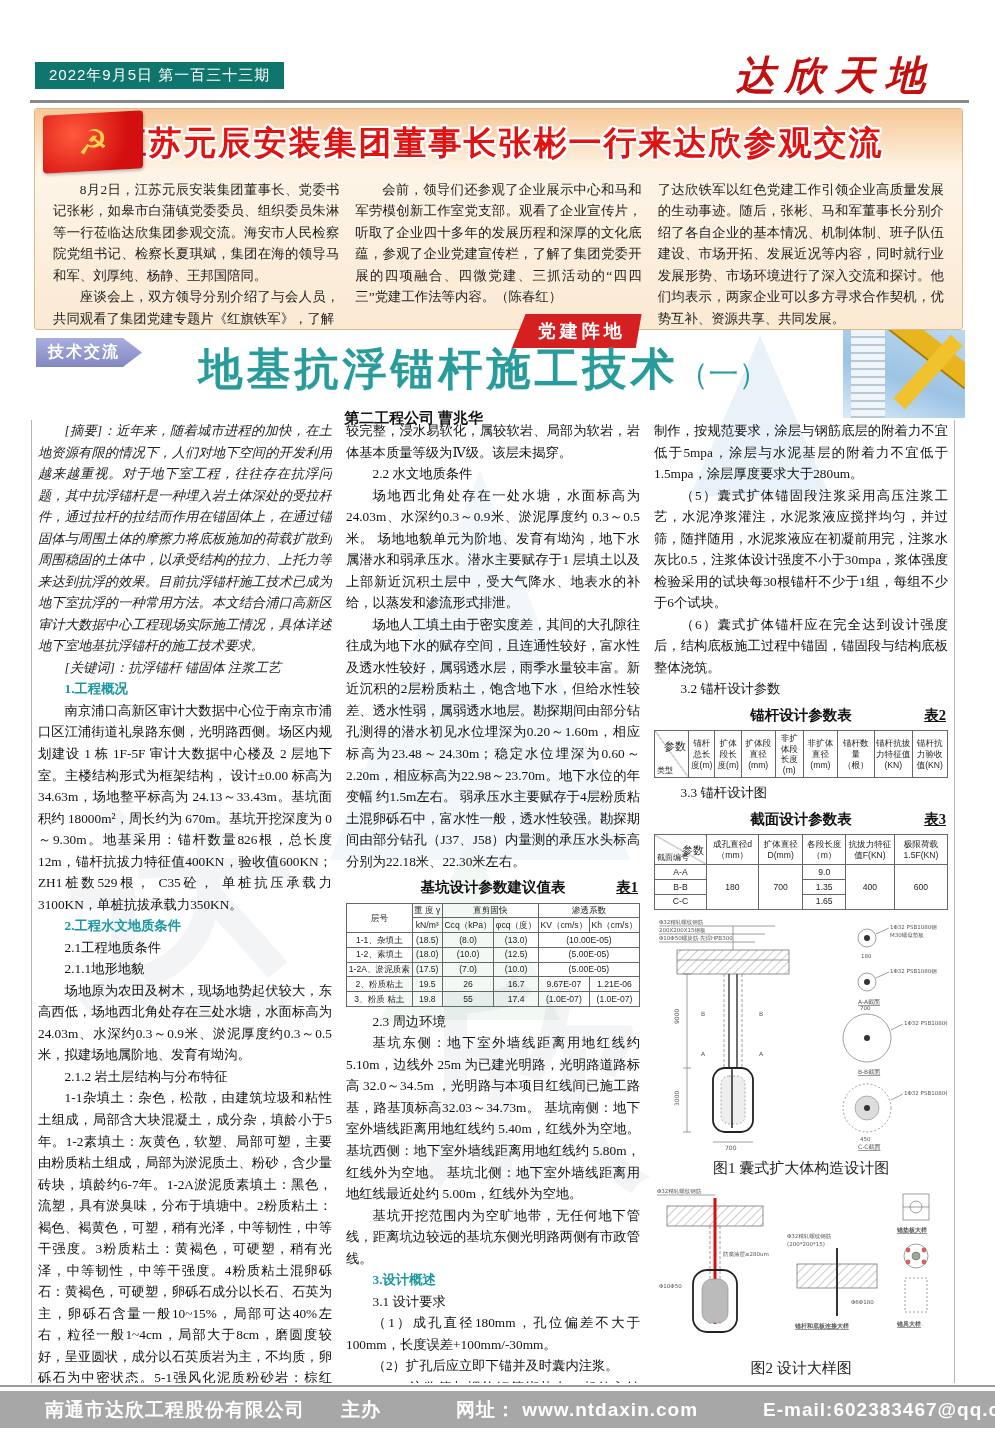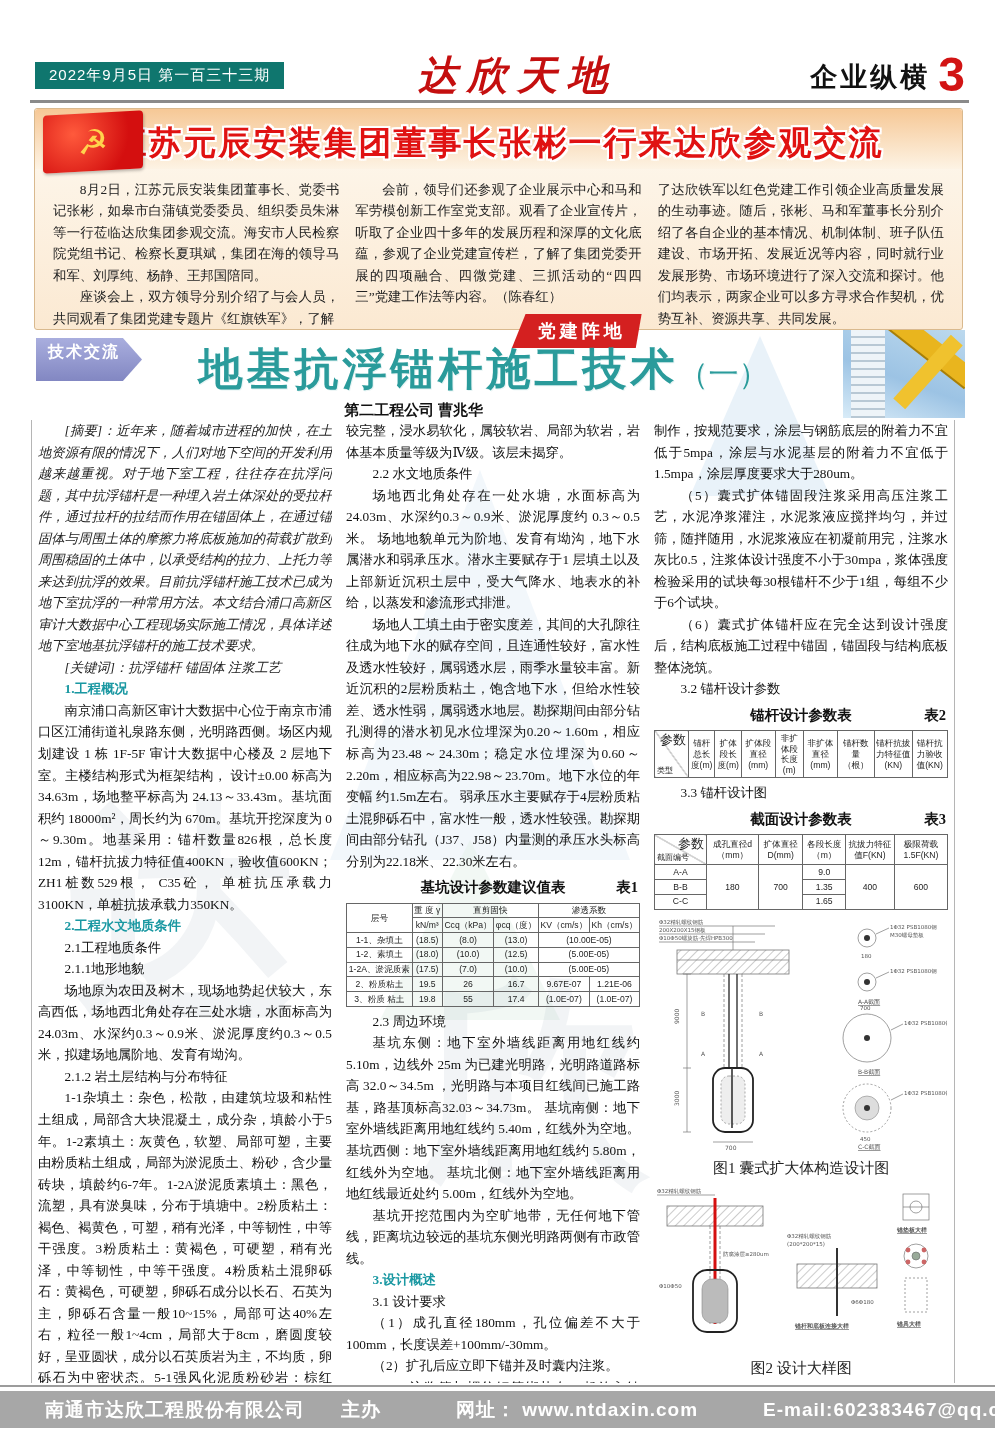--- a/index.html
+++ b/index.html
@@ -24,24 +24,24 @@
     text-shadow:-2px -2px 0 #fff,2px -2px 0 #fff,-2px 2px 0 #fff,2px 2px 0 #fff,0 2px 0 #fff,0 -2px 0 #fff,2px 0 0 #fff,-2px 0 0 #fff; }
   .a1-body { display:flex; gap:16px; padding:10px 18px 0 18px; }
   .a1-col { flex:1; font-size:13.4px; line-height:1.6; text-align:justify; color:#222; }
   .a1-col p { text-indent:2em; }
   .a1-col p.cont { text-indent:0; }
   .a1-badge-row { text-align:right; margin-top:6px; }
   .a1-badge { display:inline-block; background:#d42020; color:#fff; font-family:"Liberation Sans",sans-serif; font-weight:bold; font-size:18px; letter-spacing:4px; padding:3px 16px 3px 26px; clip-path:polygon(14px 0,100% 0,calc(100% - 6px) 100%,0 100%); }
 
   
   .a2h { position:absolute; left:34px; right:32px; top:334px; height:84px; }
-  .a2-ribbon { position:absolute; left:2px; top:4px; background:linear-gradient(#a9aede,#8287c2); color:#fff; font-family:"Liberation Sans",sans-serif; font-size:16px; font-weight:bold; padding:4px 22px 18px 12px; clip-path:polygon(0 0,82% 0,100% 50%,82% 100%,0 100%); letter-spacing:2px; }
+  .a2-ribbon { position:absolute; left:2px; top:4px; background:linear-gradient(#a9aede,#8287c2); color:#fff; font-family:"Liberation Sans",sans-serif; font-size:16px; font-weight:bold; padding:4px 22px 4px 12px; clip-path:polygon(0 0,82% 0,100% 50%,82% 100%,0 100%); letter-spacing:2px; }
   .a2-title { text-align:center; padding:6px 150px 0 120px; color:#2a9b9b; font-weight:bold; font-size:44px; letter-spacing:4px; font-family:"DejaVu Serif",serif; text-shadow:1px 1px 0 #e8f4f4; white-space:nowrap; }
   .a2-title .sub { font-size:30px; font-weight:normal; letter-spacing:0; }
-  .a2-byline { text-align:center; padding-right:170px; font-size:15px; font-weight:bold; color:#111; margin-top:2px; }
+  .a2-byline { text-align:center; padding-right:170px; font-size:15px; font-weight:bold; color:#111; margin-top:10px; }
   .a2-photo { position:absolute; right:-2px; top:-4px; width:122px; height:88px; overflow:hidden; background:linear-gradient(200deg,#bcd9ee 0%,#9cc3e4 55%,#d9ecf8 100%); }
   .a2-photo .bldg { position:absolute; left:8px; top:0; width:34px; height:88px; background:repeating-linear-gradient(#eef4f8 0 6px,#b8c8d4 6px 8px); }
   .a2-photo .beam1 { position:absolute; right:-18px; top:6px; width:110px; height:20px; background:#e9b51e; transform:rotate(38deg); box-shadow:0 2px 0 #a87f08; }
   .a2-photo .beam2 { position:absolute; right:-6px; top:34px; width:86px; height:16px; background:#f0c22e; transform:rotate(-48deg); }
 
   
   .wm-tri { position:absolute; width:0; height:0; opacity:.45; }
   .wm1 { left:330px; top:470px; border-left:150px solid transparent; border-right:150px solid transparent; border-bottom:390px solid #e3eef7; }
   .wm2 { left:690px; top:336px; border-left:70px solid transparent; border-right:70px solid transparent; border-bottom:160px solid #cfe2f1; }
   .wm3 { left:380px; top:840px; border-left:90px solid transparent; border-right:90px solid transparent; border-bottom:180px solid #e2efe6; }
@@ -49,26 +49,26 @@
 
   
   .a2b { position:absolute; left:31px; right:40px; top:420px; height:963px; border-left:1px solid #b5b5b5; border-right:1px solid #b5b5b5; display:flex; gap:14px; padding:0 6px; }
   .col { flex:1; overflow:hidden; font-size:13.3px; line-height:1.62; text-align:justify; color:#111; position:relative; }
   .col p { text-indent:2em; }
   .col p.cont { text-indent:0; }
   .abst { font-style:italic; color:#222; }
   .h-teal { color:#1a98a2; font-weight:bold; text-indent:2em; }
 
   .tbl-title { text-align:center; font-weight:bold; font-size:14.5px; margin-top:4px; position:relative; }
-  .tbl-tag { position:absolute; right:2px; top:0; font-weight:bold; font-size:14.5px; }
+  .tbl-tag { position:absolute; right:2px; top:0; font-weight:bold; font-size:14.5px;text-decoration:underline; }
   table.dt { width:100%; border-collapse:collapse; margin-top:3px; font-family:"Liberation Sans","DejaVu Sans",sans-serif; }
   table.dt td { border:1px solid #666; font-size:8.6px; text-align:center; padding:1.5px 1px; color:#222; line-height:1.25; }
   .diag { position:relative; background:
       linear-gradient(to top right, transparent calc(50% - 0.5px), #666, transparent calc(50% + 0.5px)); }
-  .diag .dtop { position:absolute; right:2px; top:1px; font-size:13px; }
+  .diag .dtop { position:absolute; right:2px; top:9px; font-size:11px; }
   .diag .dbot { position:absolute; left:2px; bottom:1px; font-size:8px; }
 
   .fig { margin-top:6px; }
   .fig svg { display:block; margin:0 auto; }
   .fig-cap { text-align:center; font-size:15px; color:#222; margin-top:2px; }
   svg text { font-family:"DejaVu Sans",sans-serif; fill:#555; }
   .svgline { stroke:#777; stroke-width:.7; fill:none; }
   .svgthick { stroke:#222; stroke-width:1.8; fill:none; }
 
   
@@ -84,24 +84,20 @@
 
   <div class="wm-tri wm1"></div>
   <div class="wm-tri wm2"></div>
   <div class="wm-tri wm3"></div>
   <div class="wm-char" style="left:70px;top:760px;">达</div>
   <div class="wm-char" style="left:420px;top:930px;">欣</div>
 
   <div class="hdr">
     <div class="hdr-date">2022年9月5日  第一百三十三期</div>
     <div class="masthead">达欣天地</div>
-    <div class="hdr-right">
-      <div class="hdr-col">企业纵横</div>
-      <div class="hdr-page">3</div>
-    </div>
   </div>
   <div class="hdr-rule"></div>
 
   <div class="a1">
     <div class="a1-banner">
       <div class="a1-flag">
           <span>☭</span>
         </div>
       <div class="a1-title">江苏元辰安装集团董事长张彬一行来达欣参观交流</div>
     </div>

